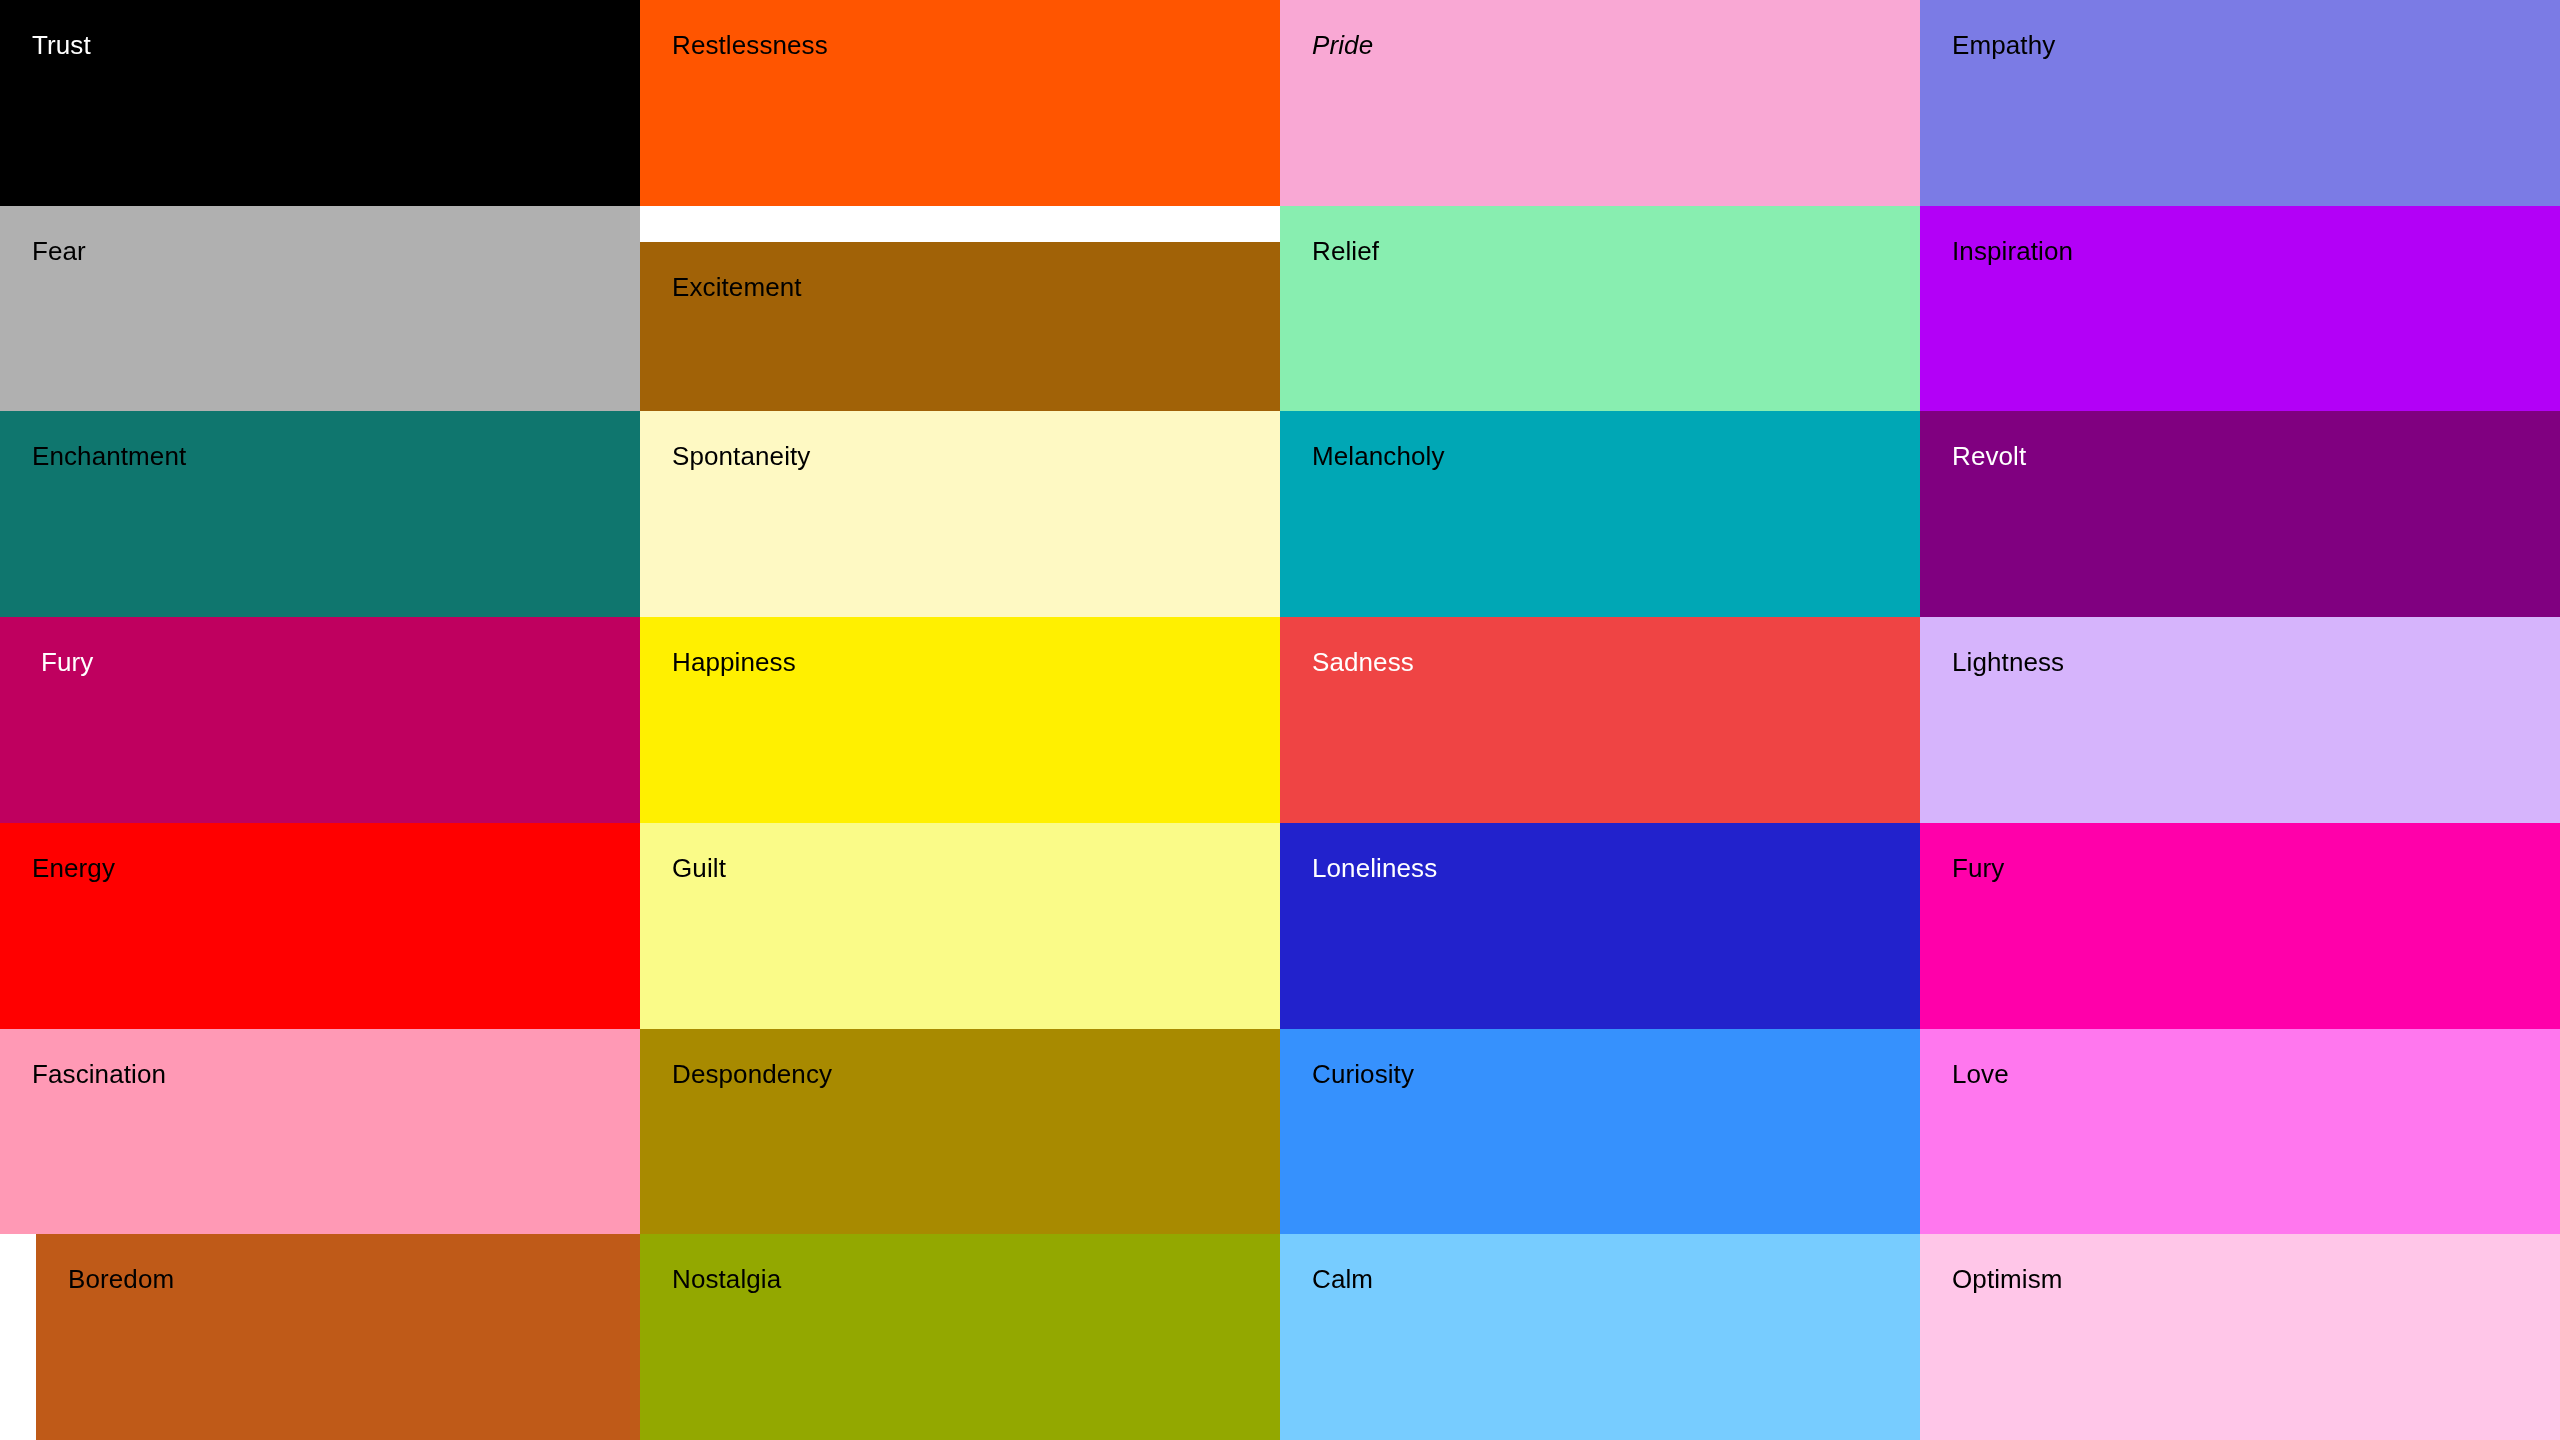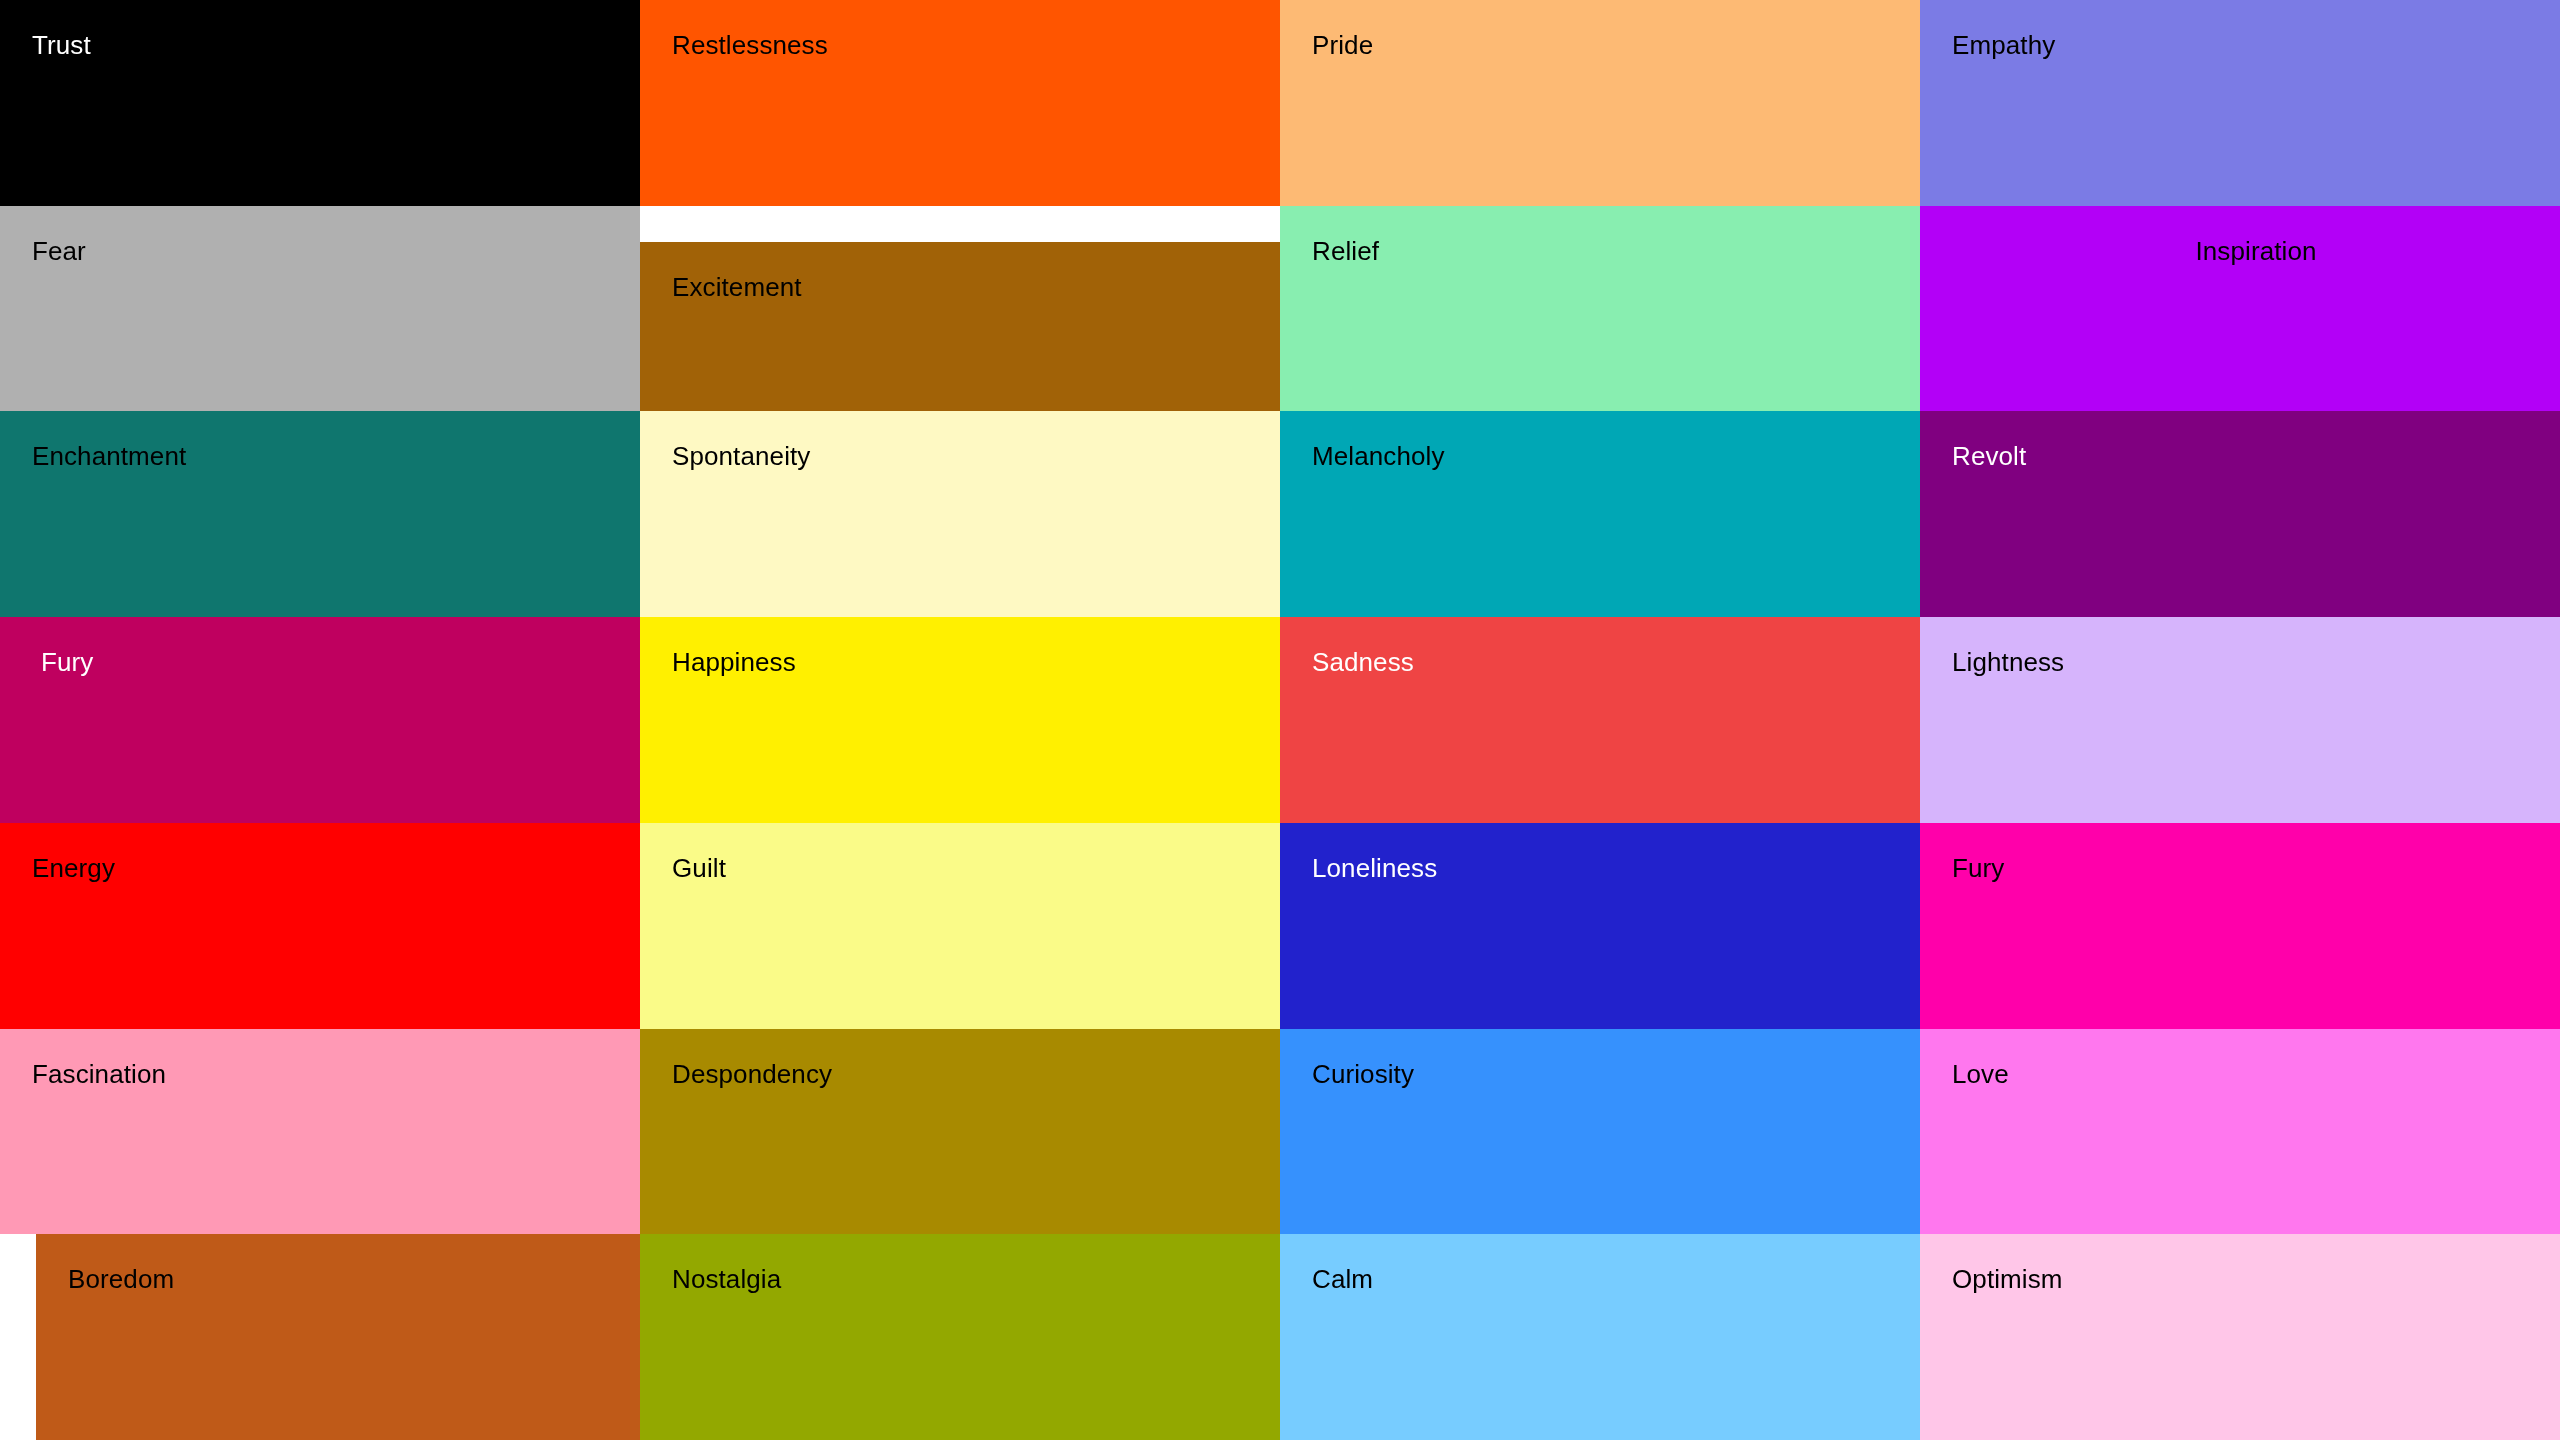--- a/index.html
+++ b/index.html
@@ -40,36 +40,36 @@
 </head>
 <body>
 
 <div id="color-grid" style="grid-template-columns: repeat(4, 1fr); grid-template-rows: repeat(7, 1fr);">
     <div class="swatch" style="background-color: rgb(0, 0, 0);">
       <span class="swatch-label" style="color: rgb(255, 255, 255);">Trust</span>
     </div>
     <div class="swatch" style="background-color: rgb(255, 85, 0);">
       <span class="swatch-label" style="color: rgb(0, 0, 0);">Restlessness</span>
     </div>
-    <div class="swatch" style="background-color: #fdba74;">
+    <div class="swatch" style="background-color: #f9a8d4; font-style: italic;">
       <span class="swatch-label" style="color: rgb(0, 0, 0);">Pride</span>
     </div>
     <div class="swatch" style="background-color: rgb(123, 123, 229);">
       <span class="swatch-label" style="color: rgb(0, 0, 0);">Empathy</span>
     </div>
     <div class="swatch" style="background-color: rgb(176, 176, 176);">
       <span class="swatch-label" style="color: rgb(0, 0, 0);">Fear</span>
     </div>
     <div class="swatch" style="background-color: #a16207; margin-top: 36px;">
       <span class="swatch-label" style="color: rgb(0, 0, 0);">Excitement</span>
     </div>
     <div class="swatch" style="background-color: rgb(136, 238, 176);">
       <span class="swatch-label" style="color: rgb(0, 0, 0);">Relief</span>
     </div>
-    <div class="swatch" style="background-color: rgb(179, 0, 247); text-align: center;">
+    <div class="swatch" style="background-color: rgb(179, 0, 247);">
       <span class="swatch-label" style="color: rgb(0, 0, 0);">Inspiration</span>
     </div>
     <div class="swatch" style="background-color: #0f766e;">
       <span class="swatch-label" style="color: rgb(0, 0, 0);">Enchantment</span>
     </div>
     <div class="swatch" style="background-color: #fef9c3;">
       <span class="swatch-label" style="color: rgb(0, 0, 0);">Spontaneity</span>
     </div>
     <div class="swatch" style="background-color: rgb(0, 167, 181);">
       <span class="swatch-label" style="color: rgb(0, 0, 0);">Melancholy</span>

